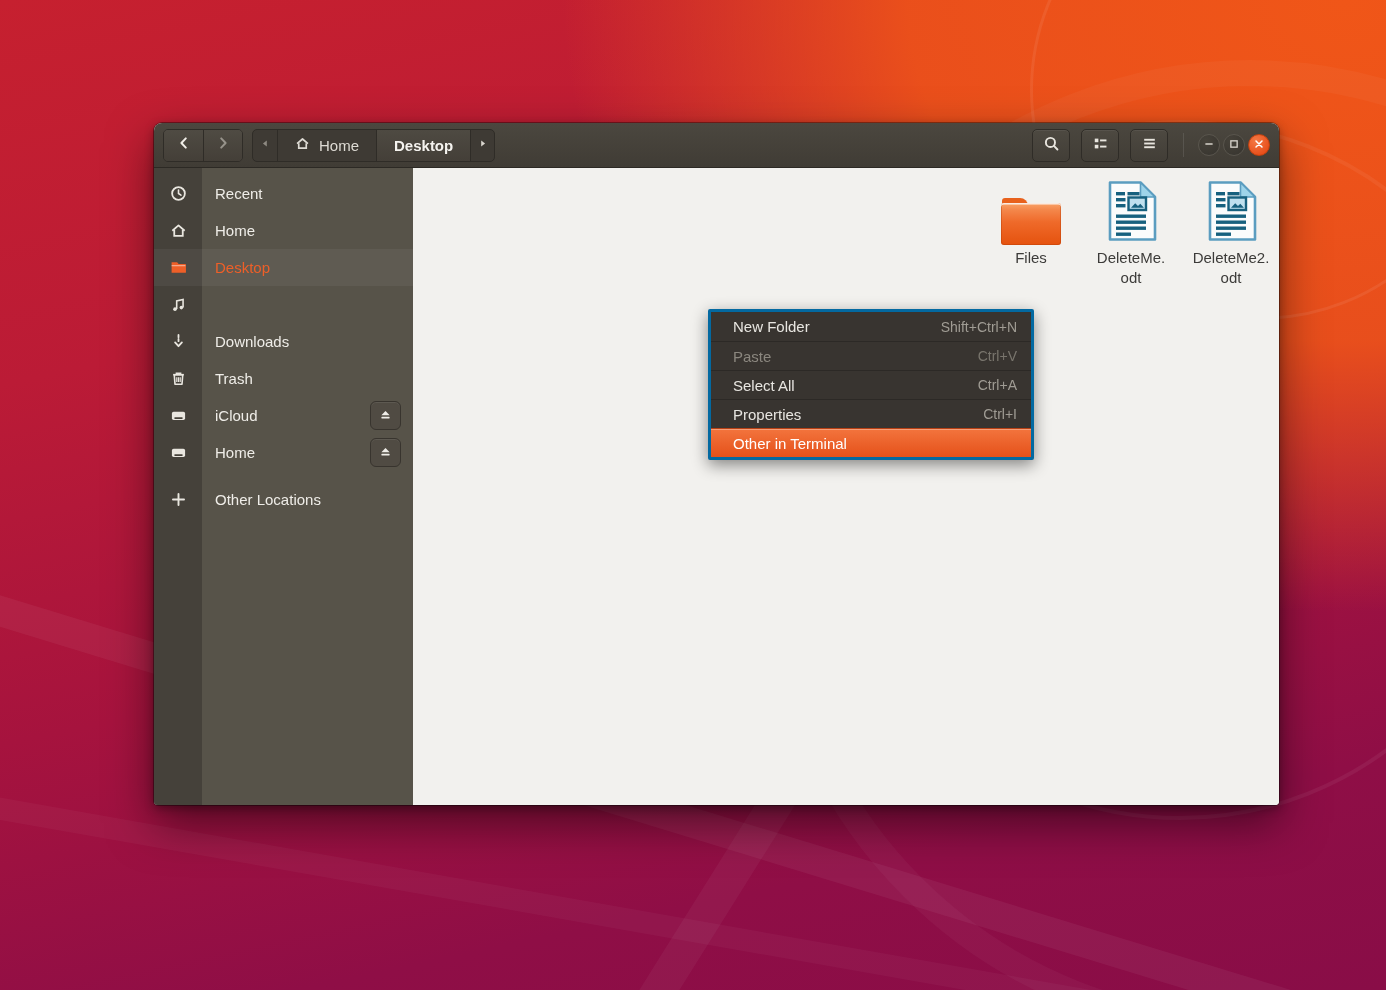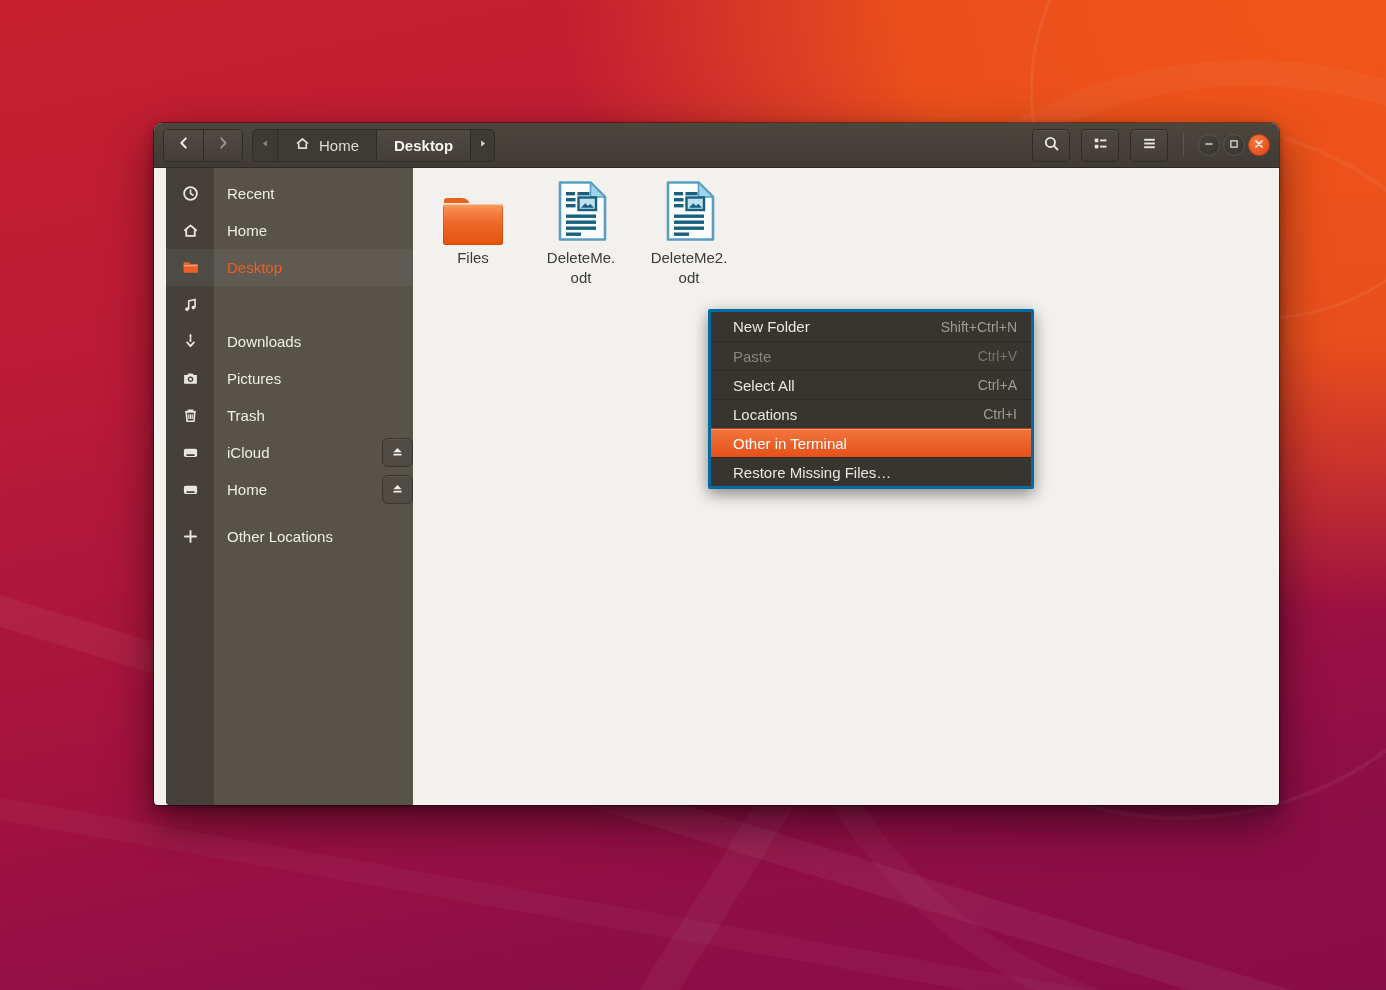--- a/index.html
+++ b/index.html
@@ -58,40 +58,40 @@
     display:flex; align-items:center; justify-content:center; color:#e8e5de;
     background:linear-gradient(#4d4941,#423e37); box-shadow:inset 0 1px 0 rgba(255,255,255,0.06);
   }
   .tb-div { width:1px; height:24px; background:rgba(255,255,255,0.10); margin:0 11px 0 15px; }
   .wc { width:22px; height:22px; border-radius:50%; margin-left:3px; display:flex; align-items:center; justify-content:center;
     background:radial-gradient(circle at 35% 30%, #46423a, #3a3731 75%); border:1px solid #59554d; color:#d6d2ca; }
   .wc.close { background:radial-gradient(circle at 35% 30%, #f47a46, #e84e1a 75%); border-color:#c2410f; color:#fff; }
 
   
   .sidebar {
-    position:absolute; left:12px; top:45px; bottom:0; width:259px;
+    position:absolute; left:0; top:45px; bottom:0; width:259px;
     background:#575349; border-radius:0 0 0 4px; overflow:hidden;
   }
   .sidebar::before { content:''; position:absolute; left:0; top:0; bottom:0; width:48px; background:#45413a; }
   .srows { position:relative; padding-top:7px; }
   .srow { position:relative; height:37px; display:flex; align-items:center; }
   .srow.gap { margin-top:10px;text-align:center; }
   .srow.selected { background:rgba(255,255,255,0.05); }
   .sicon { width:48px; display:flex; align-items:center; justify-content:center; color:#e9e6df; flex:none; }
   .srow.selected .sicon, .srow.selected .slabel { color:#ee5f28; }
   .slabel { padding-left:13px; font-size:15px; color:#efede8; }
   .eject {
     position:absolute; right:12px; top:4px; width:31px; height:29px;
     border:1px solid #38342e; border-radius:6px; background:#504b43; color:#efede8;
     display:flex; align-items:center; justify-content:center; box-shadow:inset 0 1px 0 rgba(255,255,255,0.08);
   }
 
   
   .content { position:absolute; left:259px; top:45px; right:0; bottom:0; background:#f2f1ee; border-radius:0 0 4px 0; }
-  .filegrid { display:flex; gap:12px; padding:13px 0 0 12px; }
+  .filegrid { display:flex; gap:4px; padding:13px 0 0 12px;justify-content:flex-end; }
   .fitem { width:96px; display:flex; flex-direction:column; align-items:center; }
   .ficon { height:64px; display:flex; align-items:flex-end; justify-content:center; }
   .flabel { margin-top:3px; font-size:15px; color:#3c3b39; text-align:center; white-space:pre-line; line-height:1.35; }
 
   .folder-icon { width:60px; height:47px; position:relative; }
   .folder-icon .tab { position:absolute; left:1px; top:0; width:26px; height:10px; background:#e8611c; border-radius:3px 8px 0 0; }
   .folder-icon .fbody { position:absolute; left:0; top:5px; width:60px; height:42px; border-radius:3px;
     background:linear-gradient(180deg,#f9a469 0%,#f4874b 16%,#ef6a2a 45%,#e5520e 100%);
     box-shadow:inset 0 1.5px 0 rgba(255,255,255,0.85), inset 0 0 0 1px rgba(180,60,5,0.4); }
 
@@ -244,31 +244,20 @@
 
   </div>
         <div class="srow">
     <span class="sicon">
             <svg viewBox="0 0 16 16" width="17" height="17">
               <path d="M8 1.8v6.2" stroke="currentColor" stroke-width="1.7" stroke-dasharray="2.1 1.7" stroke-linecap="round" fill="none"></path>
               <path d="M4.8 8.8 8 12.4l3.2-3.6" fill="none" stroke="currentColor" stroke-width="1.7" stroke-linejoin="round" stroke-linecap="round"></path>
             </svg>
           </span>
     <span class="slabel">Downloads</span>
-
-  </div>
-        <div class="srow">
-    <span class="sicon">
-            <svg viewBox="0 0 16 16" width="17" height="17">
-              <path d="M2 4.8h3l1-1.6h4l1 1.6h3V13H2z" fill="currentColor"></path>
-              <circle cx="8" cy="8.8" r="2.6" fill="#45413a"></circle>
-              <circle cx="8" cy="8.8" r="1.3" fill="currentColor"></circle>
-            </svg>
-          </span>
-    <span class="slabel">Pictures</span>
 
   </div>
         <div class="srow">
     <span class="sicon">
             <svg viewBox="0 0 16 16" width="17" height="17">
               <path d="M3 4.4h10" stroke="currentColor" stroke-width="1.5"></path>
               <path d="M6 4.2V3h4v1.2" fill="none" stroke="currentColor" stroke-width="1.4"></path>
               <path d="M4 4.4l.7 9h6.6l.7-9z" fill="none" stroke="currentColor" stroke-width="1.5" stroke-linejoin="round"></path>
               <path d="M6.4 6.8v4.4M8 6.8v4.4M9.6 6.8v4.4" stroke="currentColor" stroke-width="1.1"></path>
             </svg>
@@ -380,24 +369,20 @@
   </div>
     <div class="mitem disabled">
     <span class="mlabel">Paste</span>
     <span class="maccel">Ctrl+V</span>
   </div>
     <div class="mitem">
     <span class="mlabel">Select All</span>
     <span class="maccel">Ctrl+A</span>
   </div>
     <div class="mitem">
-    <span class="mlabel">Locations</span>
+    <span class="mlabel">Properties</span>
     <span class="maccel">Ctrl+I</span>
   </div>
     <div class="mitem highlighted">
     <span class="mlabel">Other in Terminal</span>
     <span class="maccel"></span>
   </div>
-    <div class="mitem">
-    <span class="mlabel">Restore Missing Files…</span>
-    <span class="maccel"></span>
-  </div>
   </div>
 
 </body></html>

